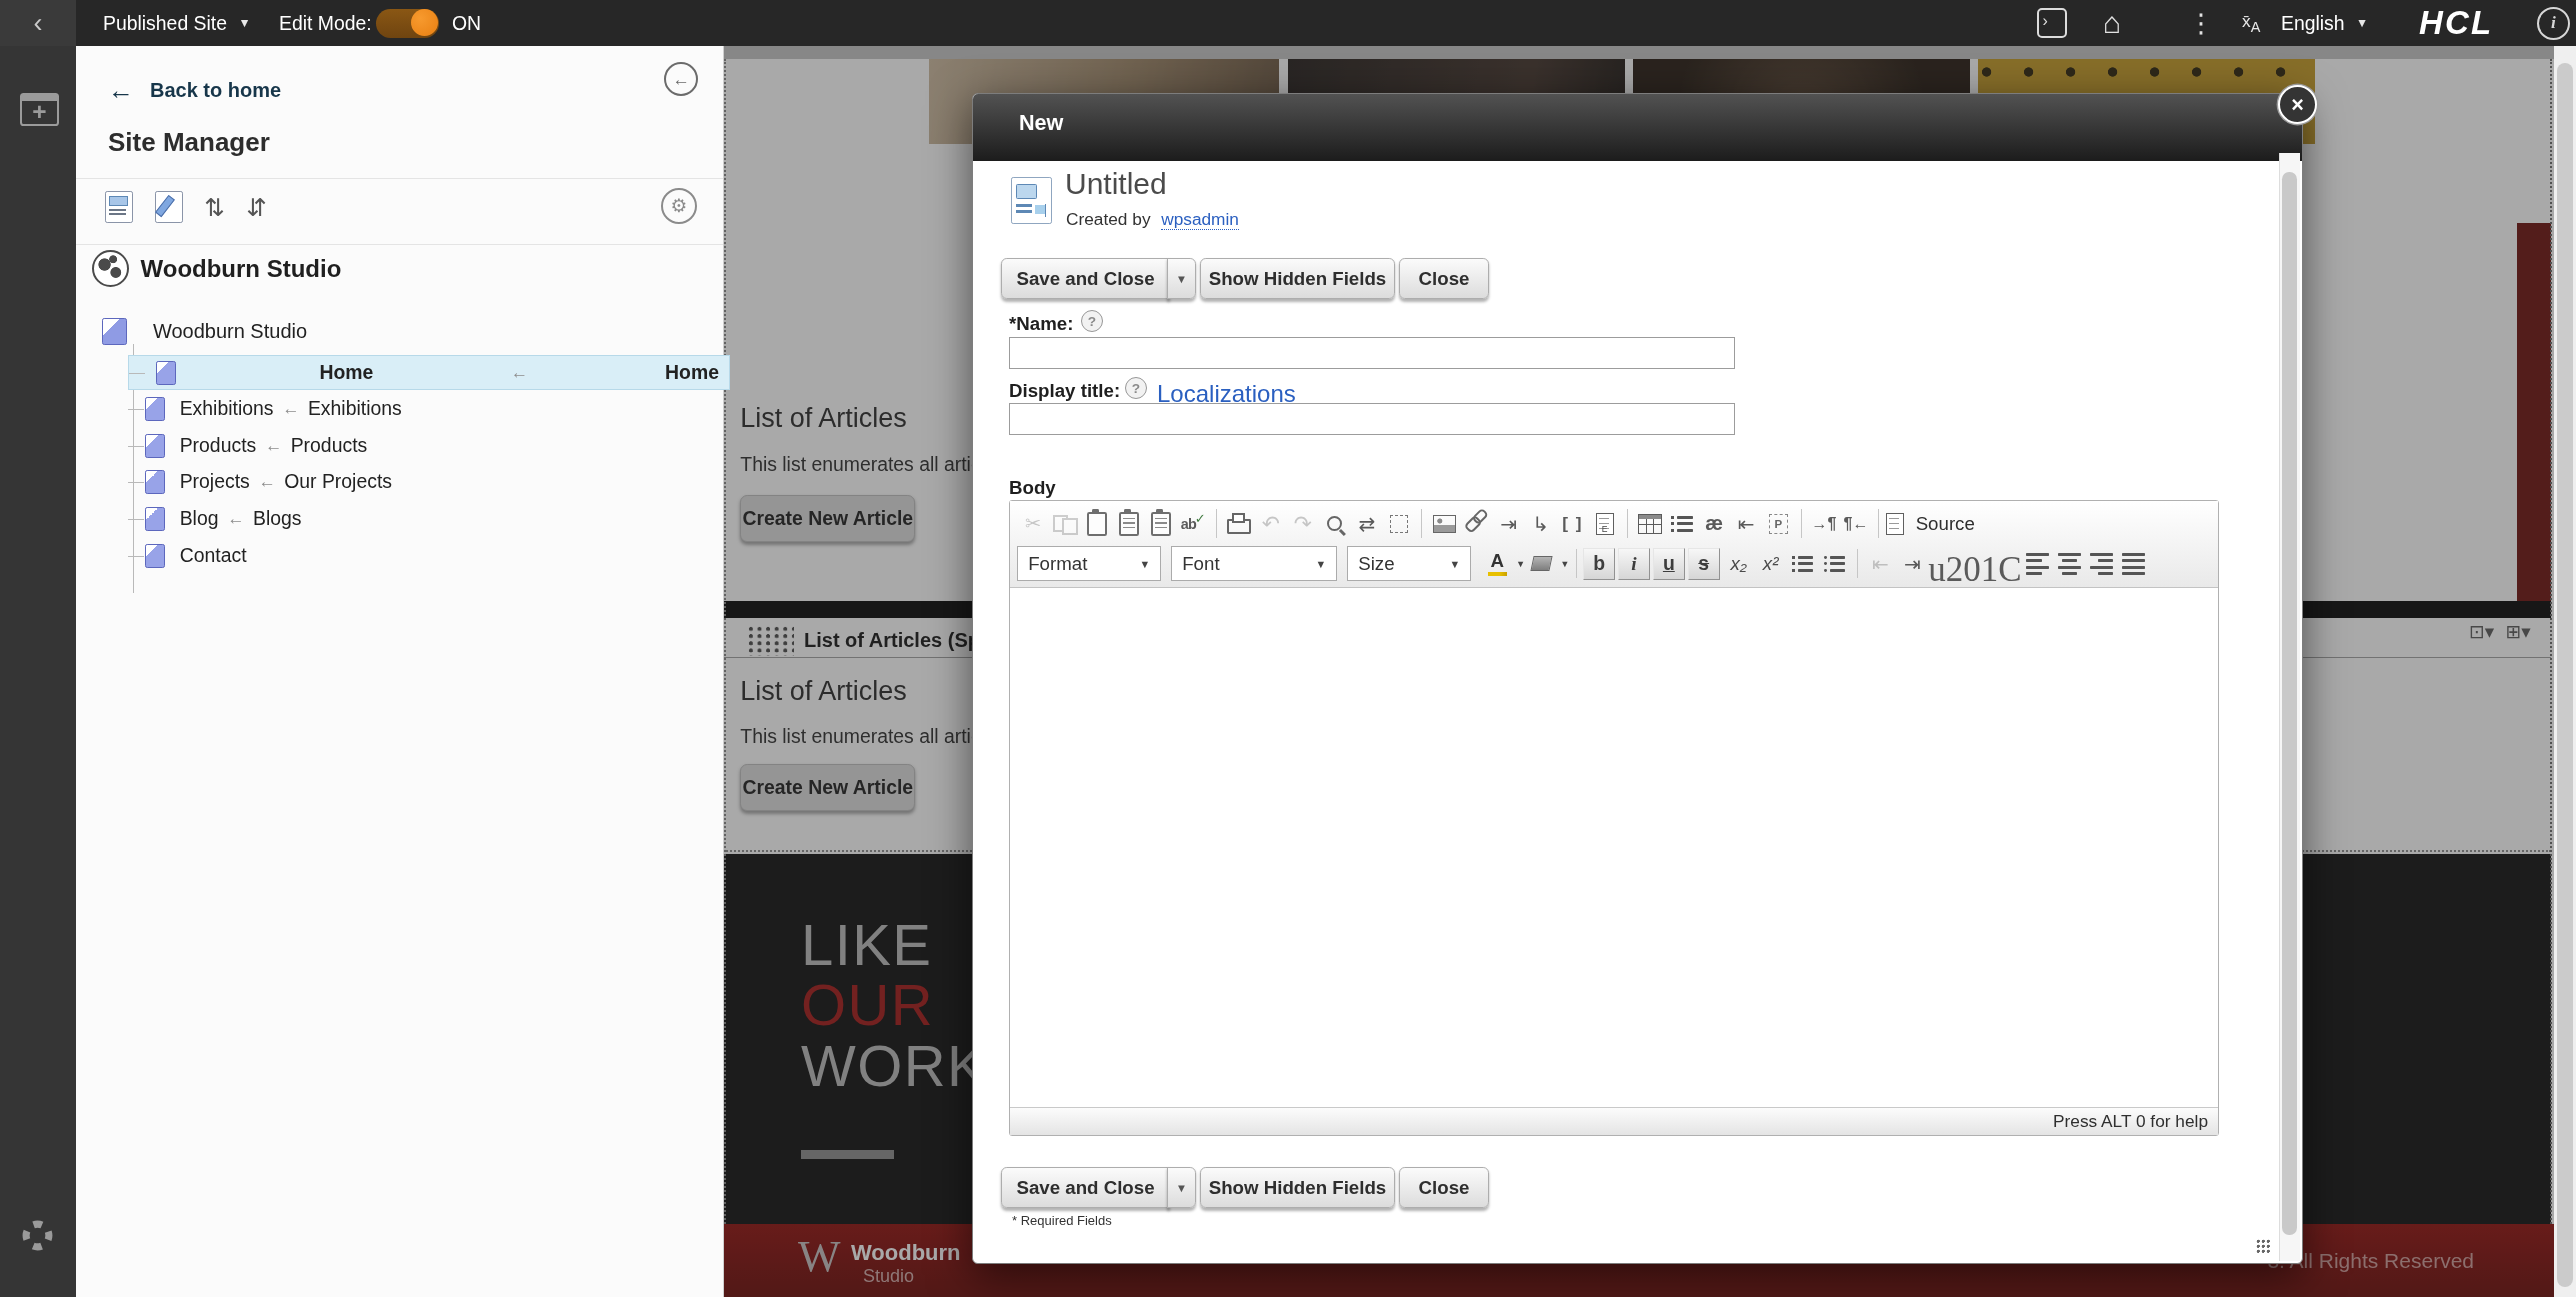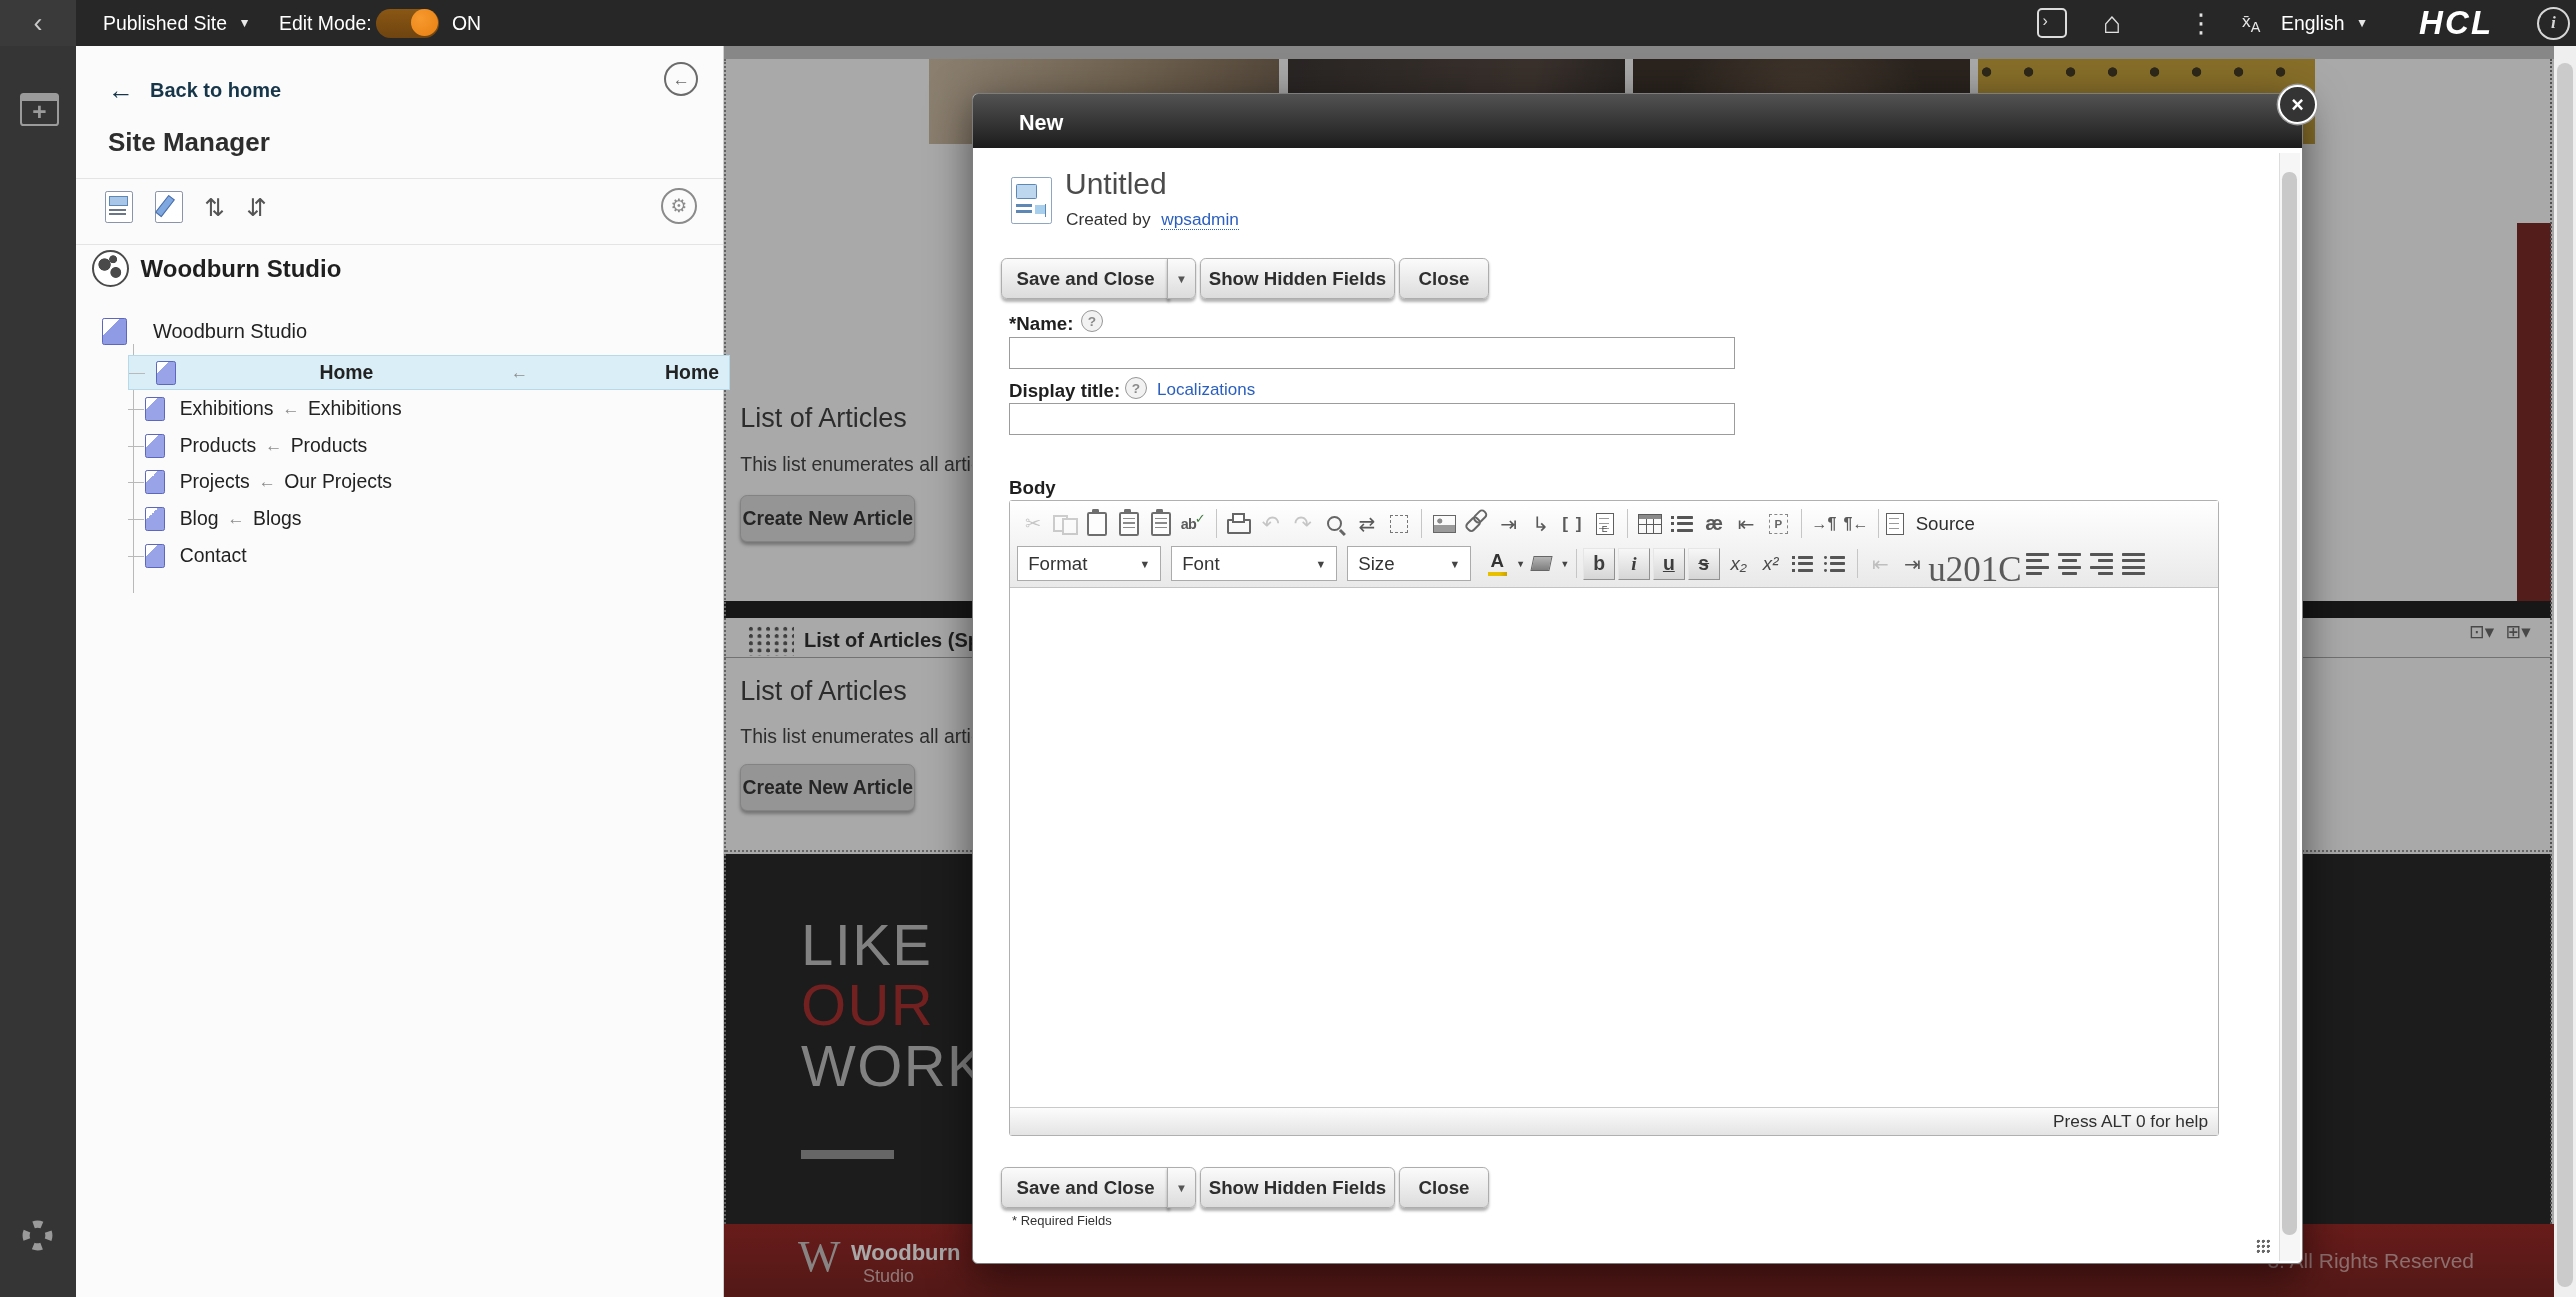--- a/index.html
+++ b/index.html
@@ -114,21 +114,21 @@
   .dash-r{position:absolute;left:1827px;top:13px;height:1165px;border-left:2.2px dotted #6e6e6e;}
   .backdrop{position:absolute;left:0;top:0;width:1832px;height:1251px;background:rgba(40,40,40,.40);z-index:5;}
 
   
   .win-sb{position:absolute;left:2554px;top:46px;width:21.6px;height:1251px;background:#efefef;z-index:70;}
   .win-sb .thumb{position:absolute;left:2.9px;top:17.3px;width:16px;height:1224px;background:#cbcbcb;border-radius:8px;}
 
   
   .modal{position:absolute;left:972px;top:93px;width:1329px;height:1169px;background:#fff;z-index:100;
          border:0.7px solid #7d7d7d;border-radius:5.8px;box-shadow:0 11.5px 43px rgba(0,0,0,.55);}
-  .m-head{position:absolute;left:0;top:0;width:100%;height:54px;border-radius:5px 5px 0 0;
+  .m-head{position:absolute;left:0;top:0;width:100%;height:67px;border-radius:5px 5px 0 0;
           background:linear-gradient(#525252,#1c1c1c);}
   .m-title{position:absolute;left:46px;top:0;height:58px;display:flex;align-items:center;
            color:#fff;font-size:21.6px;font-weight:bold;}
   .m-close{position:absolute;left:1305px;top:-8.6px;width:35px;height:35px;border-radius:50%;
            background:#343434;border:2.9px solid #fff;box-shadow:0 0 0 1.4px #9a9a9a;
            display:flex;align-items:center;justify-content:center;color:#fff;font-size:21.6px;font-weight:bold;z-index:5;}
   .art-ico{position:absolute;left:38px;top:83px;width:39px;height:45px;background:#fff;
            border:1.4px solid #8fa6c0;border-radius:2.2px;}
   .art-ico::before{content:"";position:absolute;left:4.3px;top:5.8px;width:18.7px;height:13px;
            background:#bcd7ee;border:1.4px solid #5d88b5;border-radius:1.4px;}
@@ -143,21 +143,21 @@
   .mbtn{position:absolute;top:0;height:39px;border:0.7px solid #adadad;border-radius:5.8px;
         background:linear-gradient(#fbfbfb,#dcdcdc);box-shadow:0 2.2px 2.9px rgba(0,0,0,.3);
         display:flex;align-items:center;justify-content:center;font-size:18.7px;font-weight:bold;color:#2e2e2e;}
   .mb-save{left:28px;width:167px;border-radius:5.8px 0 0 5.8px;}
   .mb-arrow{left:194px;width:27px;border-radius:0 5.8px 5.8px 0;font-size:11.5px;color:#555;}
   .mb-show{left:227px;width:193px;}
   .mb-close{left:426px;width:88px;}
   .f-label{position:absolute;font-size:18.7px;font-weight:bold;color:#1f1f1f;}
   .qhelp{position:absolute;width:20px;height:20px;border:1.4px solid #979797;border-radius:50%;color:#8a8a8a;
          display:flex;align-items:center;justify-content:center;font-size:13.7px;font-weight:bold;background:#f2f2f2;}
-  .loc-link{position:absolute;font-size:17px;color:#2a5fc0;}
+  .loc-link{position:absolute;font-size:24px;color:#2a5fc0;}
   .tinput{position:absolute;left:36px;width:726px;height:32px;border:1.4px solid #9c9c9c;background:#fff;
           font-size:18.7px;padding:0 7.2px;box-sizing:border-box;}
   .m-required{position:absolute;left:39px;top:1119px;font-size:13px;color:#333;}
   .m-scroll{position:absolute;left:1306px;top:59px;width:20px;height:1108px;background:#f6f6f6;border-left:0.7px solid #ddd;}
   .m-scroll .thumb{position:absolute;left:2.2px;top:18.7px;width:14.4px;height:1063px;background:#c9c9c9;border-radius:7.2px;}
   .grip{position:absolute;left:1283px;top:1145px;width:14.4px;height:14.4px;
         background:radial-gradient(circle 1.4px at 2.2px 2.2px,#666 1.4px,transparent 1.8px);background-size:5px 5px;}
 
   
   .editor{position:absolute;left:36px;top:406px;width:1210px;height:636px;border:0.7px solid #b0b0b0;

